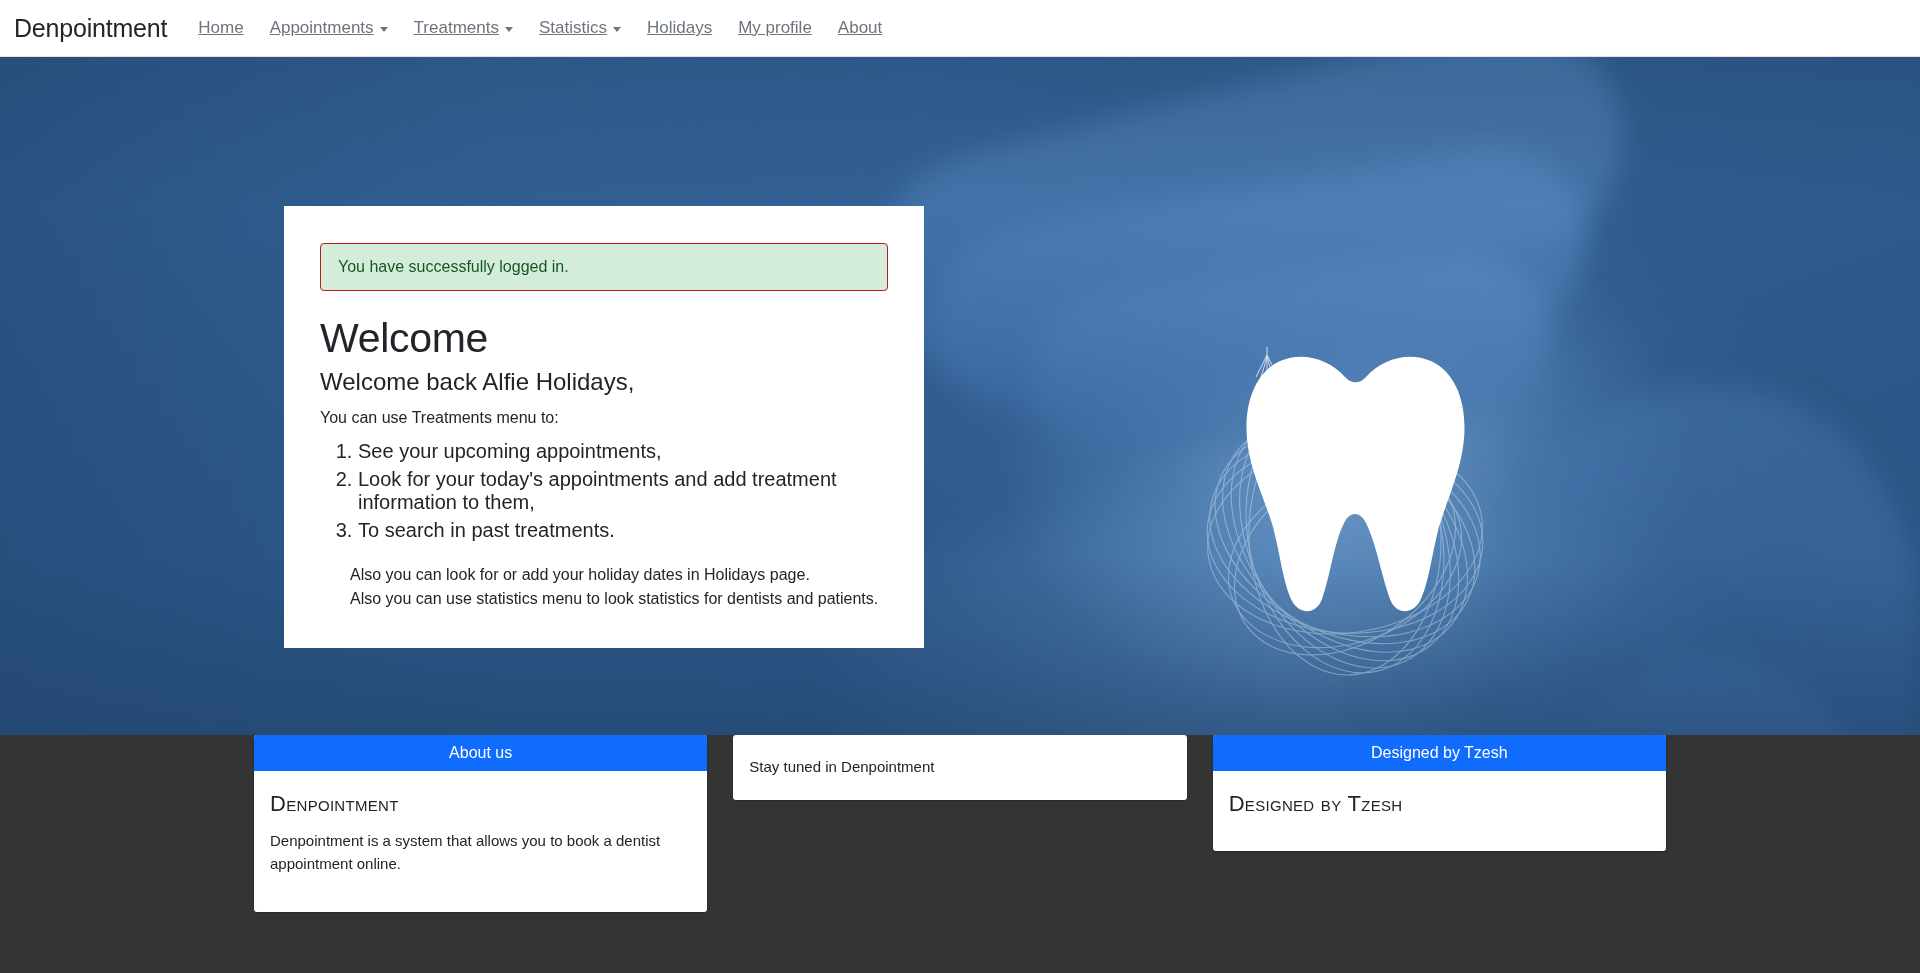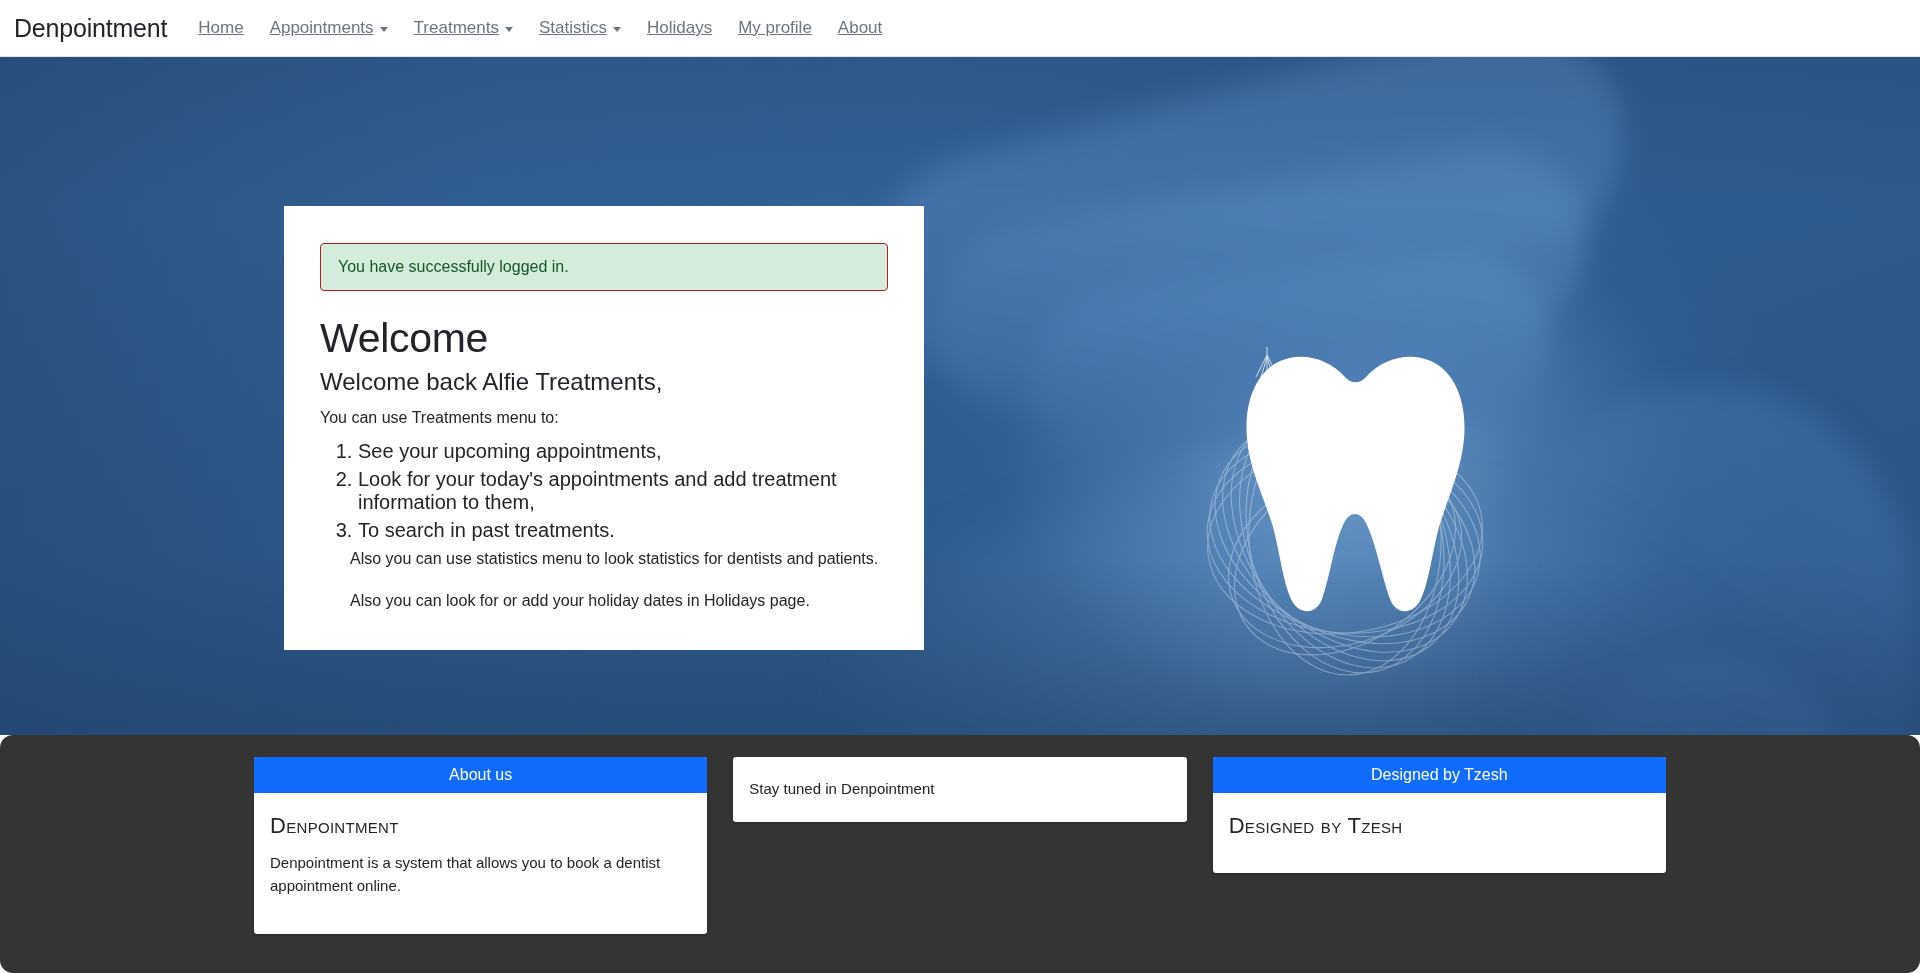--- a/index.html
+++ b/index.html
@@ -164,22 +164,20 @@
     color: #212529;
     margin: 6px 0 0 0;
     padding-left: 30px;
   }
   .sub-note.spaced { margin-top: 24px; }
 
   
   .footer {
     background: #343434;
     height: 238px;
-    padding-top: 22px;
-    border-radius: 13px;
   }
   .footer-row {
     display: flex;
     gap: 26px;
     padding: 0 254px;
     align-items: flex-start;
   }
   .fcard {
     flex: 1 1 0;
     background: #ffffff;
@@ -304,29 +302,29 @@
       <line x1="15" y1="10" x2="9" y2="30"></line>
       <line x1="15" y1="10" x2="21" y2="30"></line>
     </g>
   </svg>
 
   <div class="card-main">
     <div class="alert">
       <span>You have successfully logged in.</span>
     </div>
     <h1 class="welcome">Welcome</h1>
-    <h4 class="welcome-back">Welcome back Alfie Treatments,</h4>
+    <h4 class="welcome-back">Welcome back Alfie Holidays,</h4>
     <p class="intro">You can use Treatments menu to:</p>
     <ol class="tasks">
       <li>See your upcoming appointments,</li>
       <li>Look for your today's appointments and add treatment information to them,</li>
       <li>To search in past treatments.</li>
     </ol>
+    <p class="sub-note spaced">Also you can look for or add your holiday dates in Holidays page.</p>
     <p class="sub-note">Also you can use statistics menu to look statistics for dentists and patients.</p>
-    <p class="sub-note spaced">Also you can look for or add your holiday dates in Holidays page.</p>
   </div>
 </div>
 
 <div class="footer">
   <div class="footer-row">
 
     <div class="fcard fcard--about">
       <div class="fcard-header">About us</div>
       <div class="fcard-body">
         <h5 class="fcard-title">Denpointment</h5>

